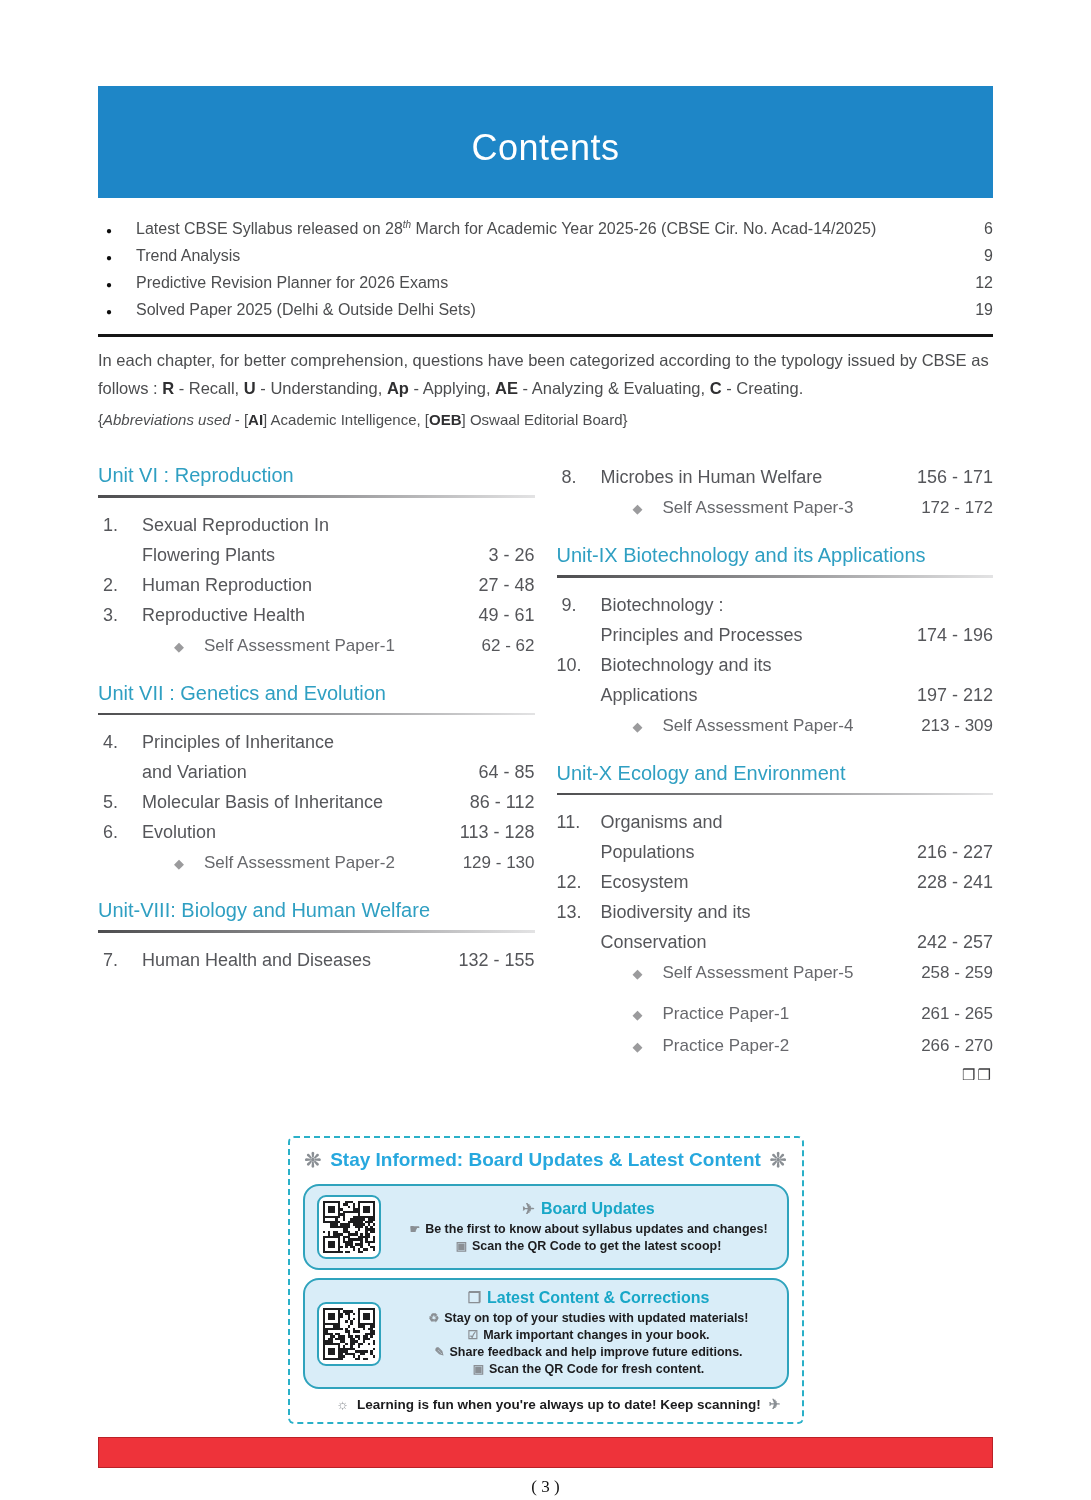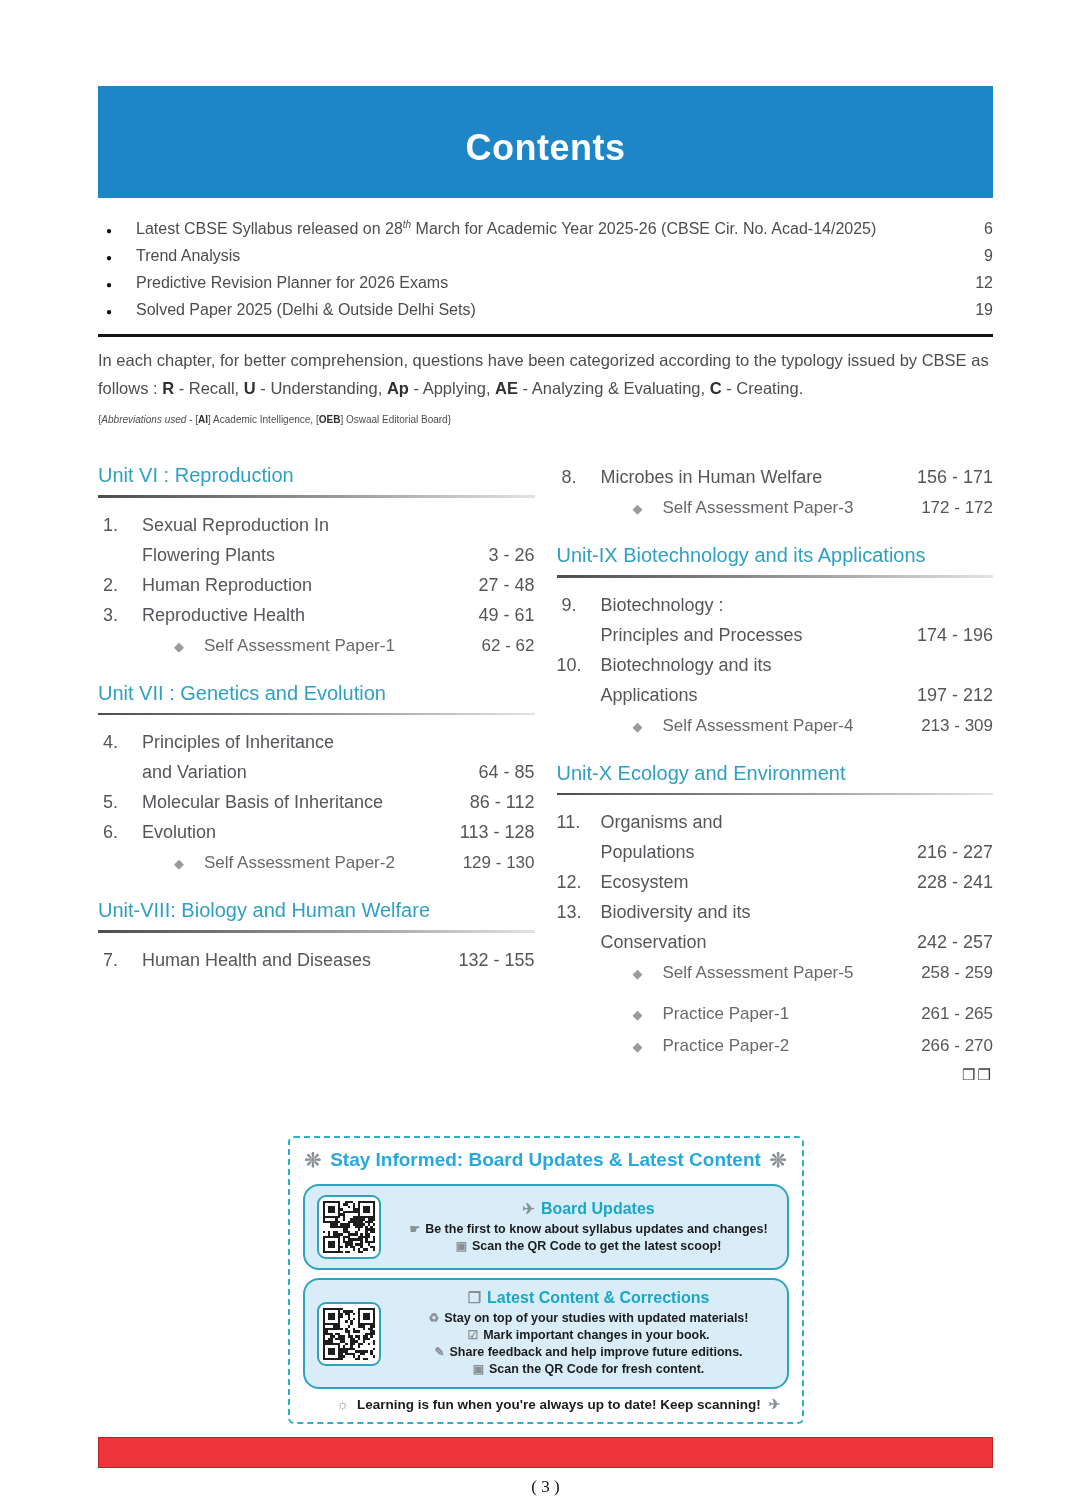--- a/index.html
+++ b/index.html
@@ -9,36 +9,36 @@
     background:#ffffff; overflow:hidden;
     font-family:"Liberation Sans", sans-serif; color:#55565a;
   }
   .content { width:895px; margin:0 auto; }
 
   
   .header-band {
     margin-top:86px; height:112px; background:#1e86c7;
     display:flex; align-items:center; justify-content:center;
   }
-  .header-band h1 { color:#ffffff; font-size:36px; font-weight:bold; letter-spacing:0.5px;margin-top:12px; }
+  .header-band h1 { color:#ffffff; font-size:36px; font-weight:normal; letter-spacing:0.5px;margin-top:12px; }
 
   
   .front-list { margin-top:14px; }
   .front-row { display:flex; align-items:baseline; line-height:25px; font-size:16px; color:#4c4d4f; }
   .front-row .dot { width:14px; margin-left:8px; margin-right:16px; font-size:10px; color:#0d0d0d; }
   .front-row .lbl { flex:1; }
   .front-row .pg  { width:40px; text-align:right; }
   sup { font-size:10px;font-style:italic; }
 
   .divider { margin-top:10px; border-top:3px solid #151515; }
 
   
   .intro { margin-top:9px; font-size:16.5px; line-height:28px; color:#4c4d4f; }
   .intro b { color:#2f2f31; }
-  .abbrev { margin-top:4px; font-size:10px; }
+  .abbrev { margin-top:4px; font-size:15px; }
 
   
   .toc { display:flex; gap:22px; margin-top:28px; }
   .toc-col { flex:1; min-width:0; }
   .unit { color:#2f9fc2; font-size:20px; margin-top:20px; }
   .toc-col .unit:first-child { margin-top:2px; }
   .unit-rule { height:2.5px; margin:8px 0 12px 0;
     background:linear-gradient(to right,#4d4d4f 0%,#9a9a9c 55%,#e3e3e4 100%); }
   .ch-row { display:flex; font-size:18px; line-height:30px; color:#55565a; }
   .ch-row .num { width:44px; text-align:right; padding-right:24px; flex:none; }

